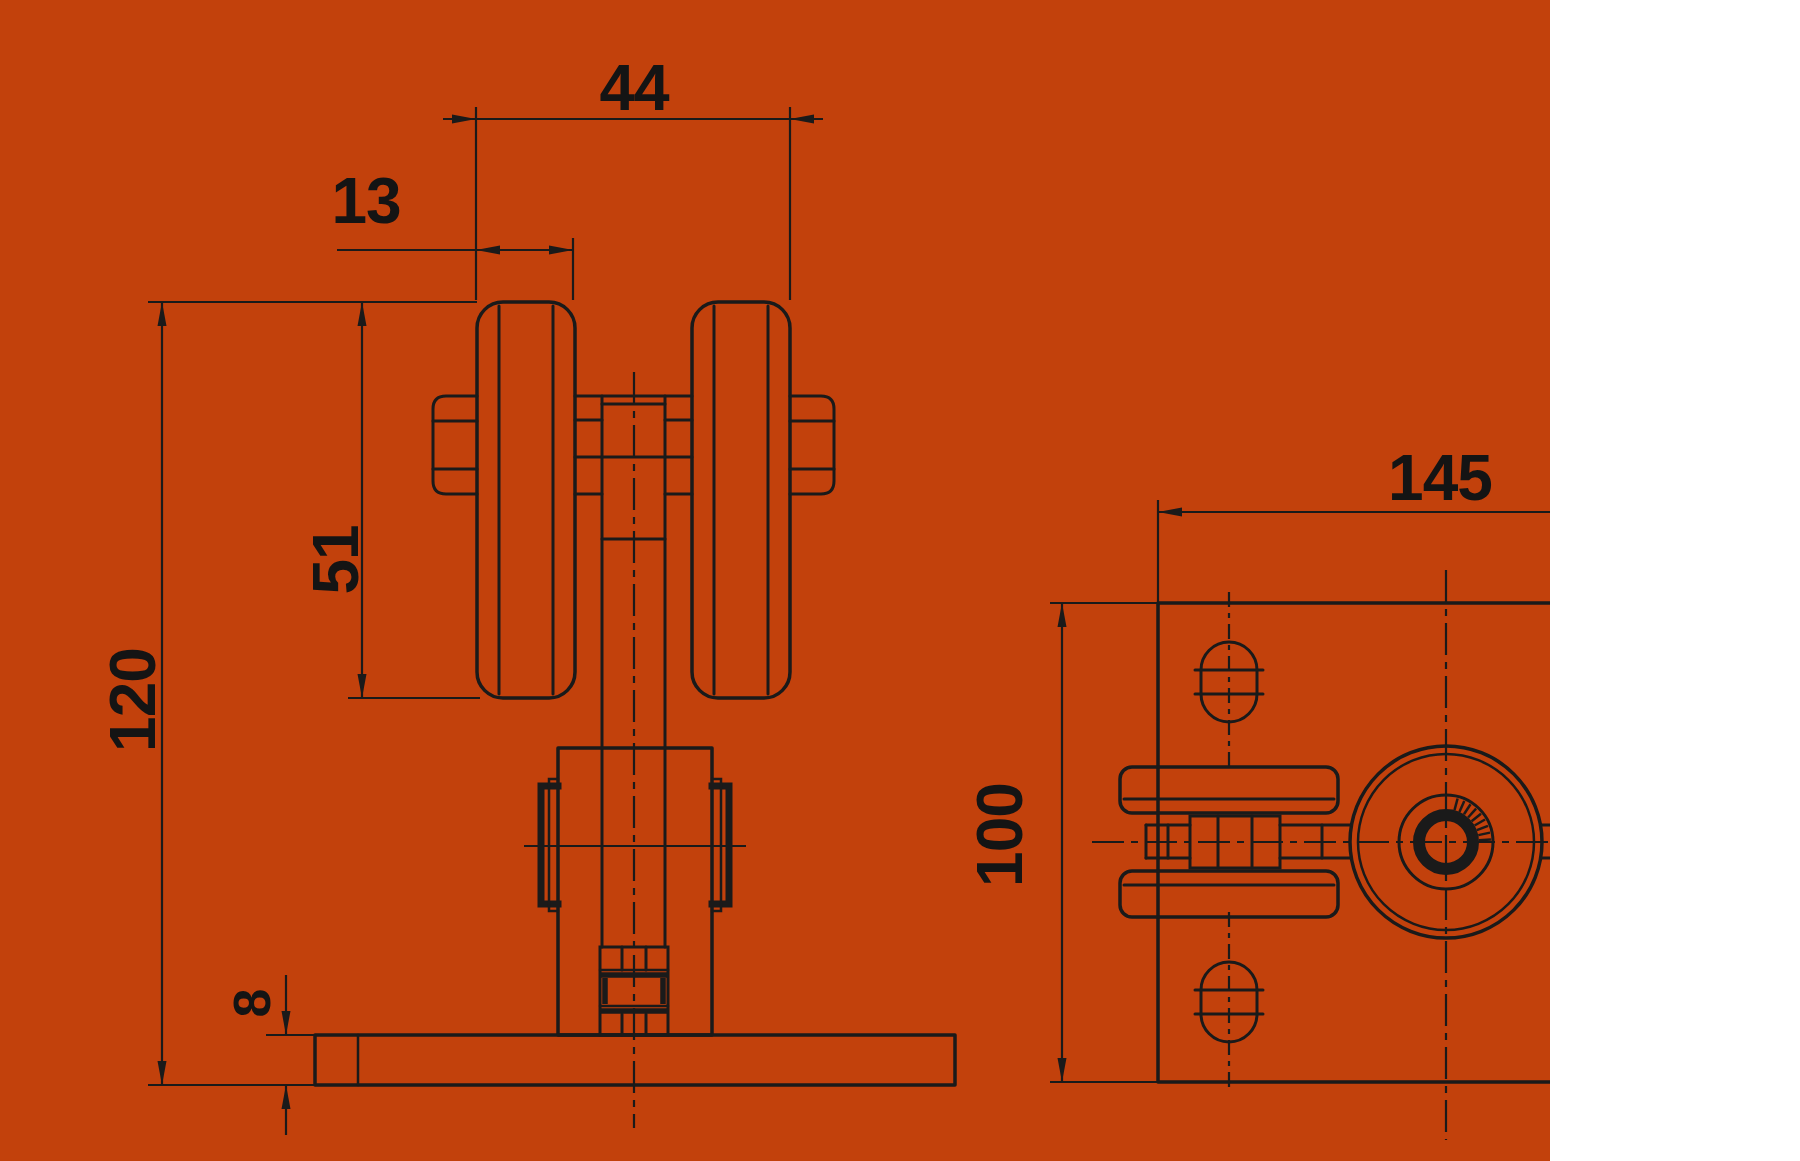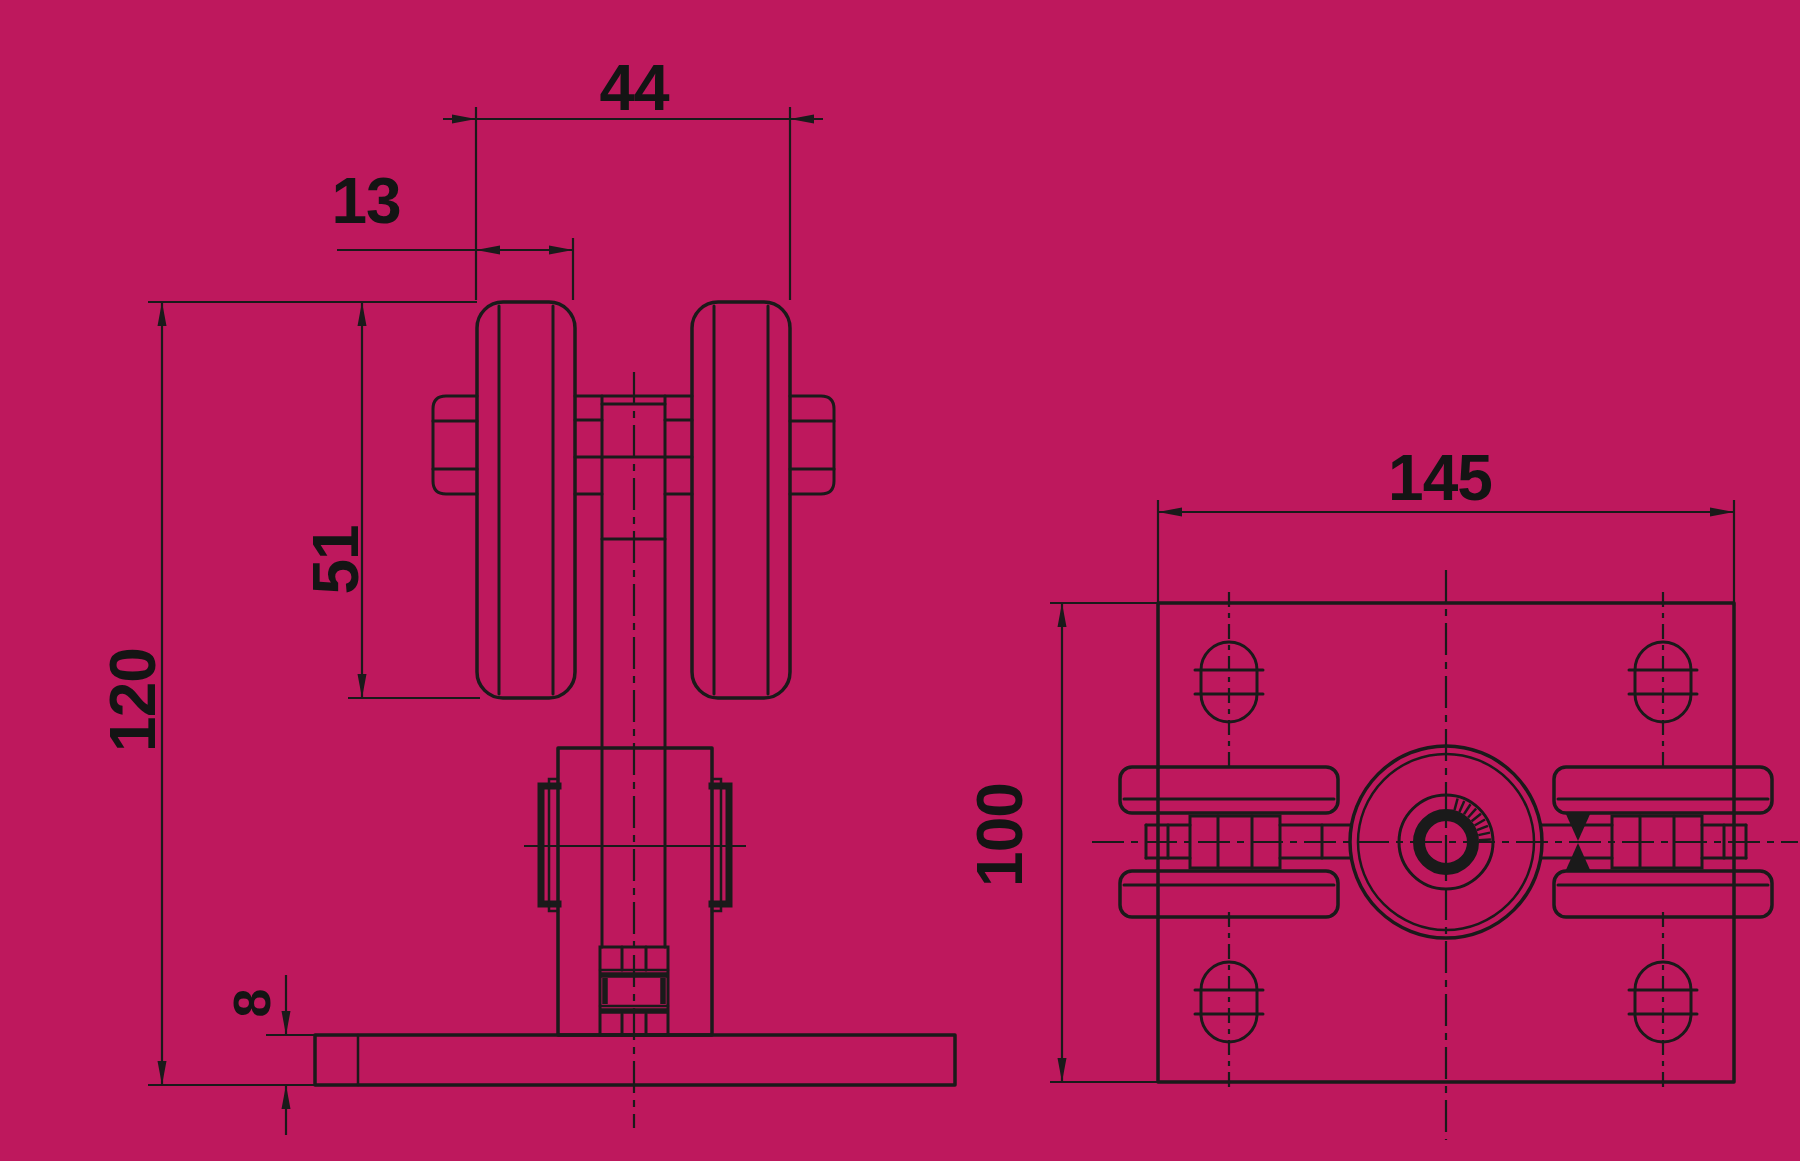--- a/index.html
+++ b/index.html
@@ -1,19 +1,19 @@
 <!DOCTYPE html>
 <html><head>
 <meta charset="utf-8">
 <style>
   html,body{margin:0;padding:0;background:#ffffff;}
   .sheet{
     position:relative;
-    width:1800px;height:1161px;
-    background:#be185d;
+    width:1550px;height:1161px;
+    background:#c2410c;
     font-family:"Liberation Sans", sans-serif;
     overflow:hidden;
     text-align:center;
   }
   svg{display:block}
   .geo{stroke:#1a1a1a;stroke-width:3.5;fill:none;stroke-linecap:round;stroke-linejoin:round;}
   .geo2{stroke:#1a1a1a;stroke-width:3;fill:none;stroke-linecap:round;}
   .geo3{stroke:#1a1a1a;stroke-width:2.5;fill:none;stroke-linecap:round;}
   .thick{stroke:#1a1a1a;stroke-width:7;fill:none;stroke-linecap:square;}
   .thick5{stroke:#1a1a1a;stroke-width:5.5;fill:none;stroke-linecap:butt;}

